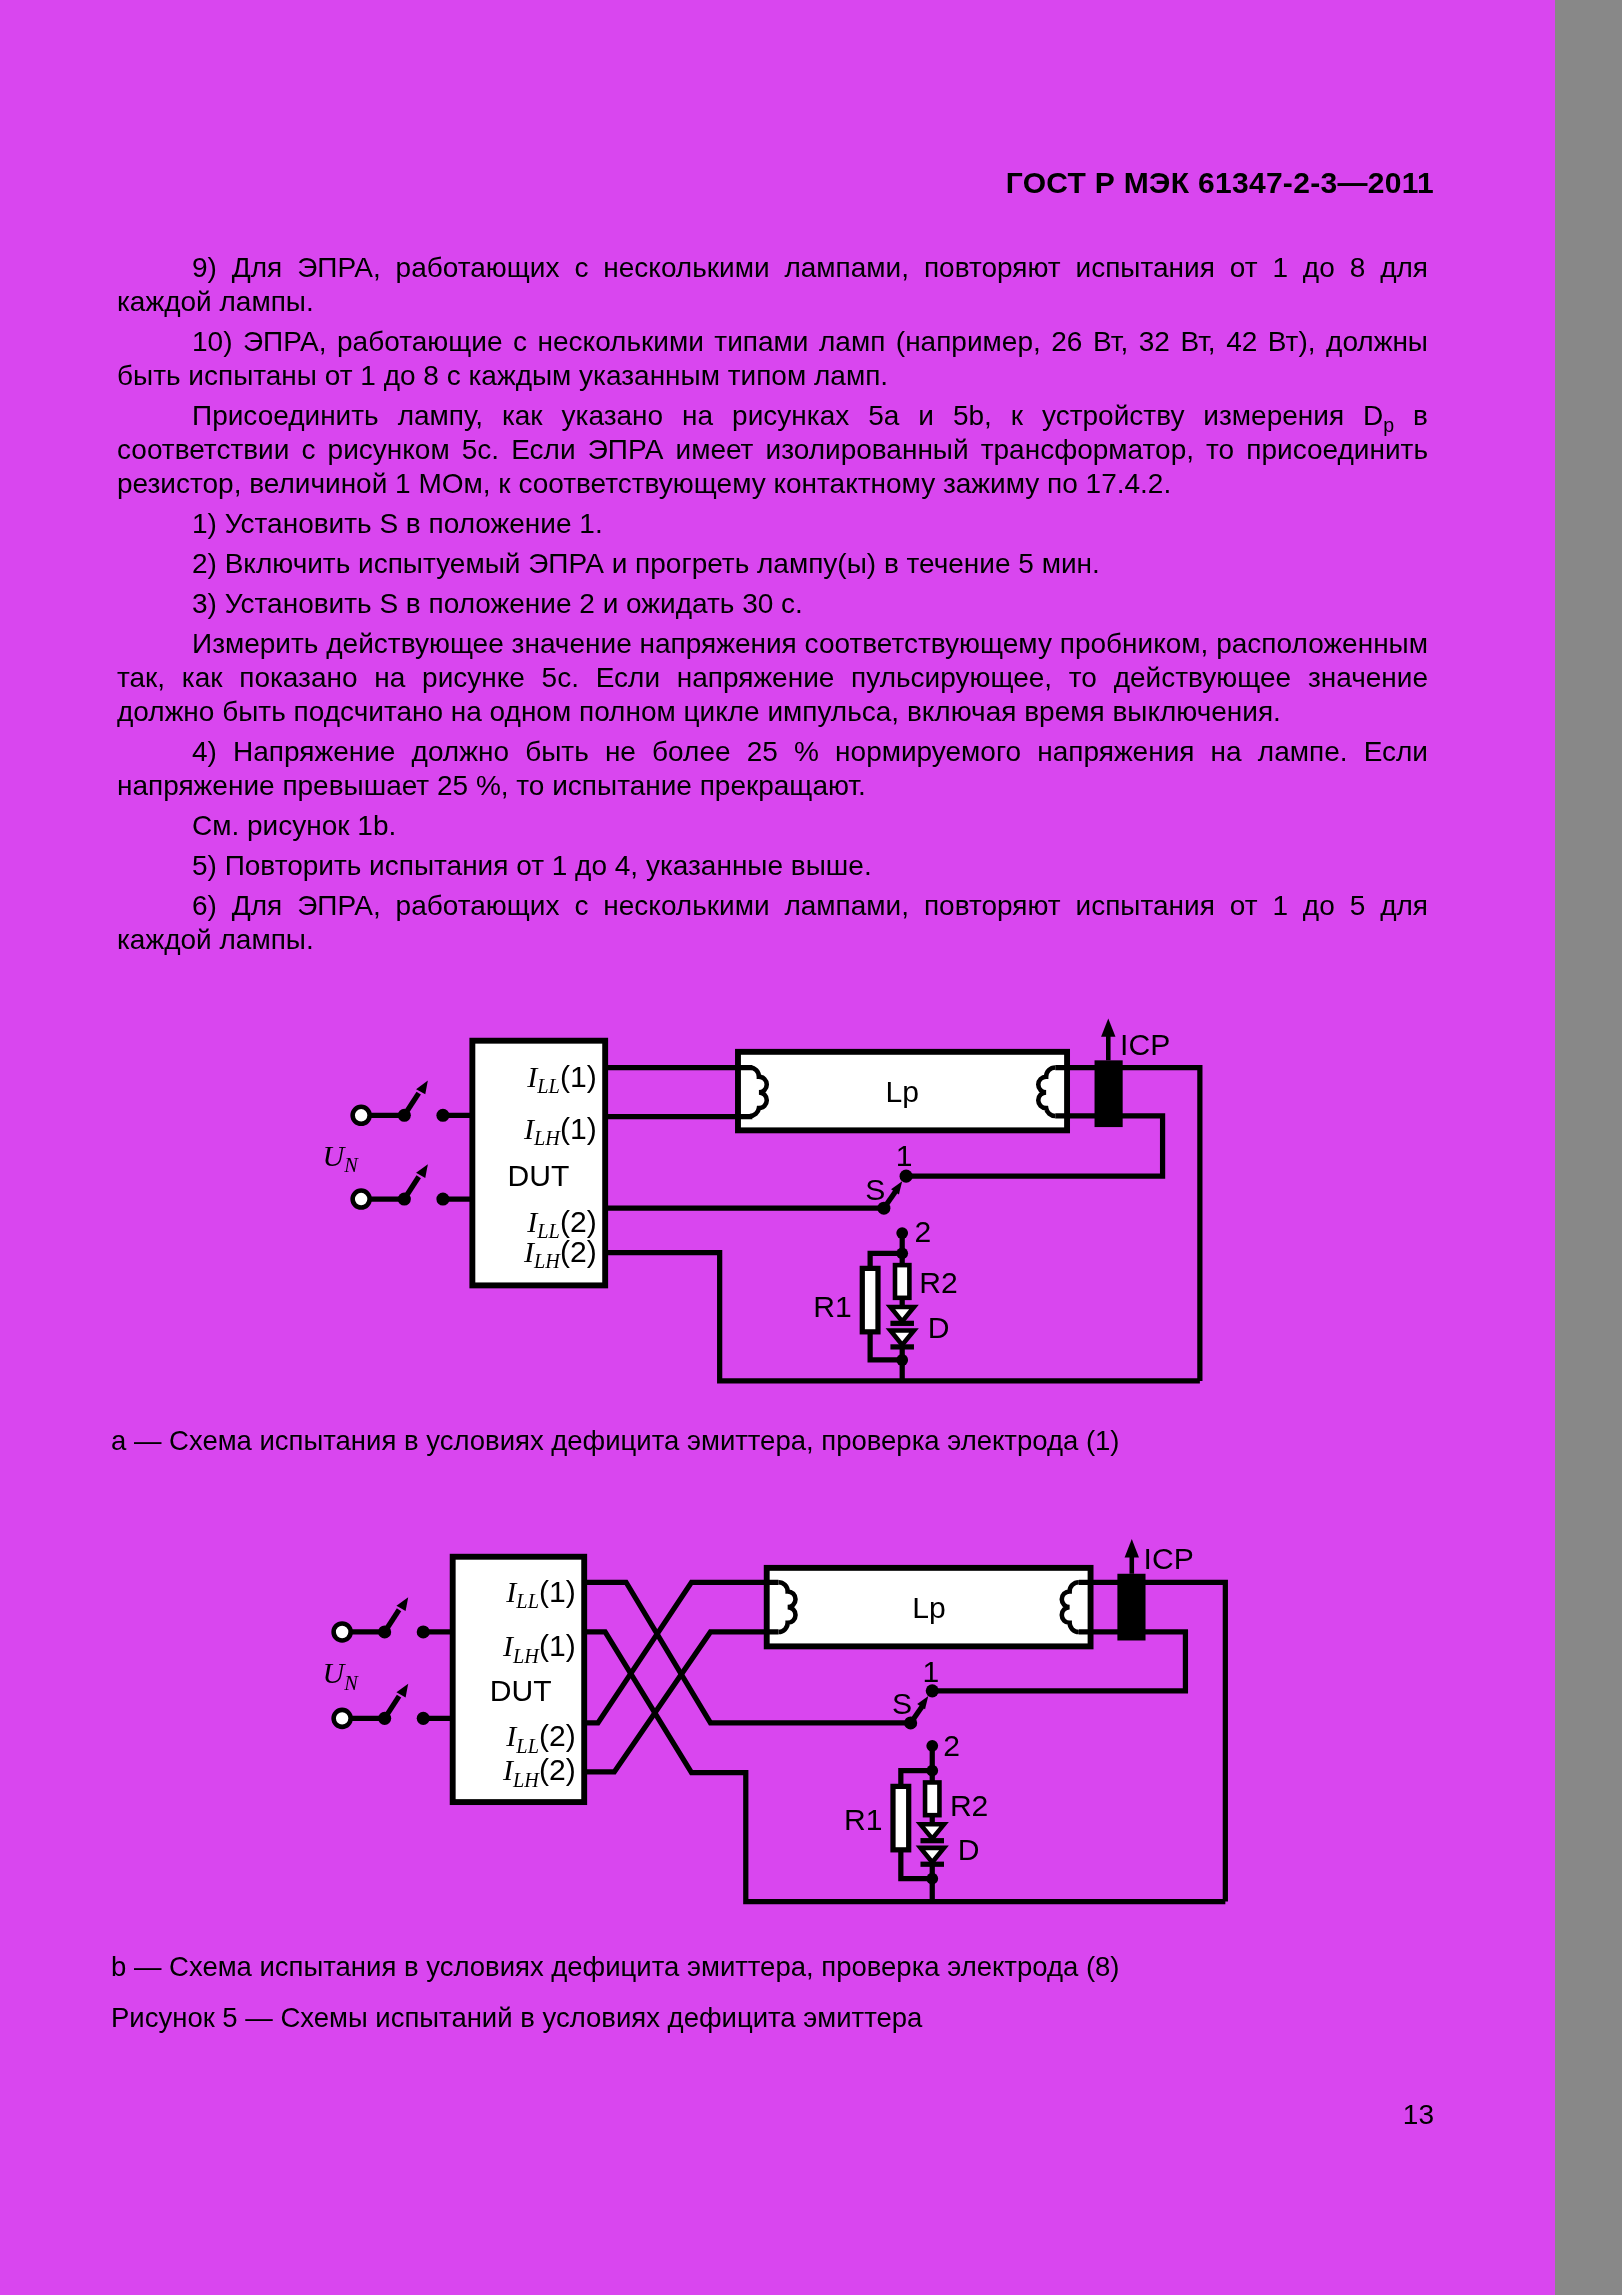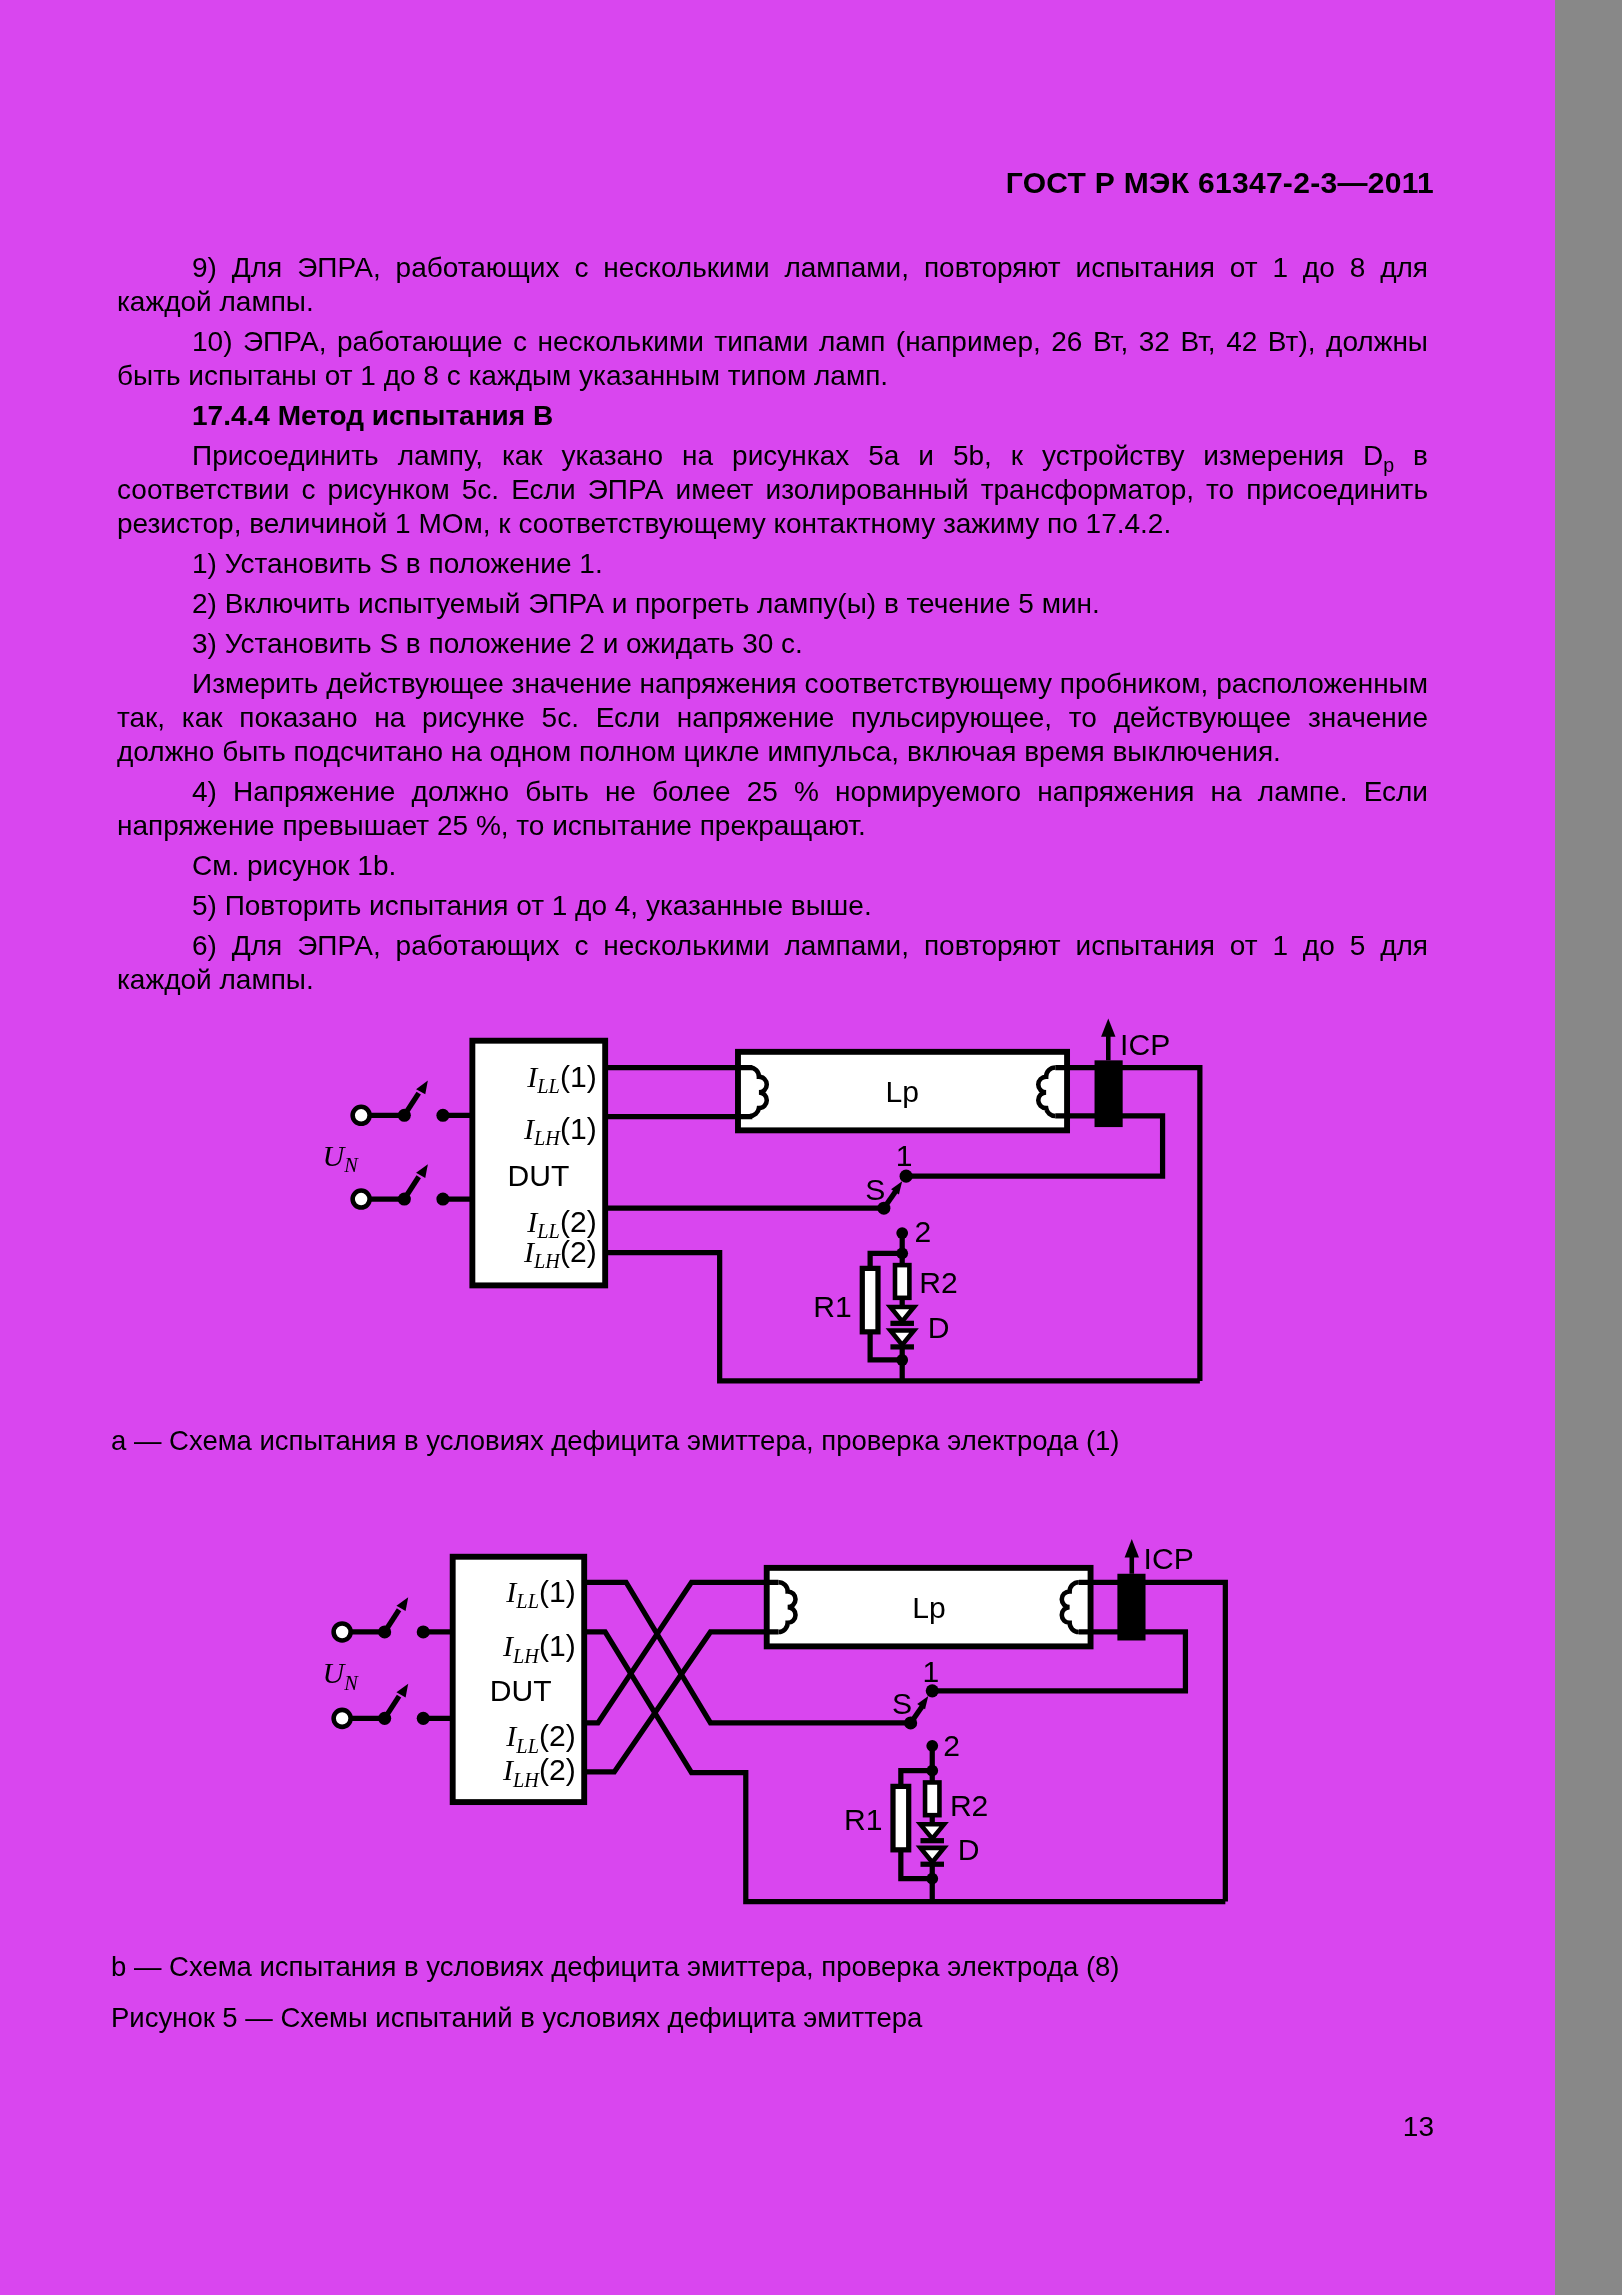--- a/index.html
+++ b/index.html
@@ -29,41 +29,40 @@
   .textblock sub{font-size:70%;line-height:0;}
   .cap{
     position:absolute;left:111px;width:1323px;
     font-size:27.5px;line-height:34px;
   }
   .cap-a{top:1424px;}
   .cap-b{top:1950px;}
   .cap-fig{top:2001px;}
   .pagenum{
     position:absolute;left:111px;top:2098px;width:1323px;
-    text-align:right;font-size:28px;line-height:34px;margin-top:12px;
+    text-align:right;font-size:28px;line-height:34px;
   }
   svg{position:absolute;}
   svg text{
     font-family:"Liberation Sans", sans-serif;
     font-size:46px;fill:#000;stroke:none;
   }
   svg .ser{font-family:"Liberation Serif", serif;font-style:italic;}
   svg .sub{font-family:"Liberation Serif", serif;font-style:italic;font-size:31px;}
 </style>
 </head>
 <body>
 
 <div class="page">
 
   <div class="hdr">ГОСТ Р МЭК 61347-2-3—2011</div>
 
   <div class="textblock">
     <p>9) Для ЭПРА, работающих с несколькими лампами, повторяют испытания от 1 до 8 для каждой лампы.</p>
     <p>10) ЭПРА, работающие с несколькими типами ламп (например, 26 Вт, 32 Вт, 42 Вт), должны быть испытаны от 1 до 8 с каждым указанным типом ламп.</p>
-    <p class="bold">17.4.4 Метод испытания В</p>
     <p><span>Присоединить лампу, как указано на рисунках 5a и 5b, к устройству измерения D</span><sub>p</sub><span> в соответствии с рисунком 5c. Если ЭПРА имеет изолированный трансформатор, то присоединить резистор, величиной 1 МОм, к соответствующему контактному зажиму по 17.4.2.</span></p>
     <p>1) Установить S в положение 1.</p>
     <p>2) Включить испытуемый ЭПРА и прогреть лампу(ы) в течение 5 мин.</p>
     <p>3) Установить S в положение 2 и ожидать 30 с.</p>
     <p>Измерить действующее значение напряжения соответствующему пробником, расположенным так, как показано на рисунке 5c. Если напряжение пульсирующее, то действующее значение должно быть подсчитано на одном полном цикле импульса, включая время выключения.</p>
     <p>4) Напряжение должно быть не более 25 % нормируемого напряжения на лампе. Если напряжение превышает 25 %, то испытание прекращают.</p>
     <p>См. рисунок 1b.</p>
     <p>5) Повторить испытания от 1 до 4, указанные выше.</p>
     <p>6) Для ЭПРА, работающих с несколькими лампами, повторяют испытания от 1 до 5 для каждой лампы.</p>
   </div>

